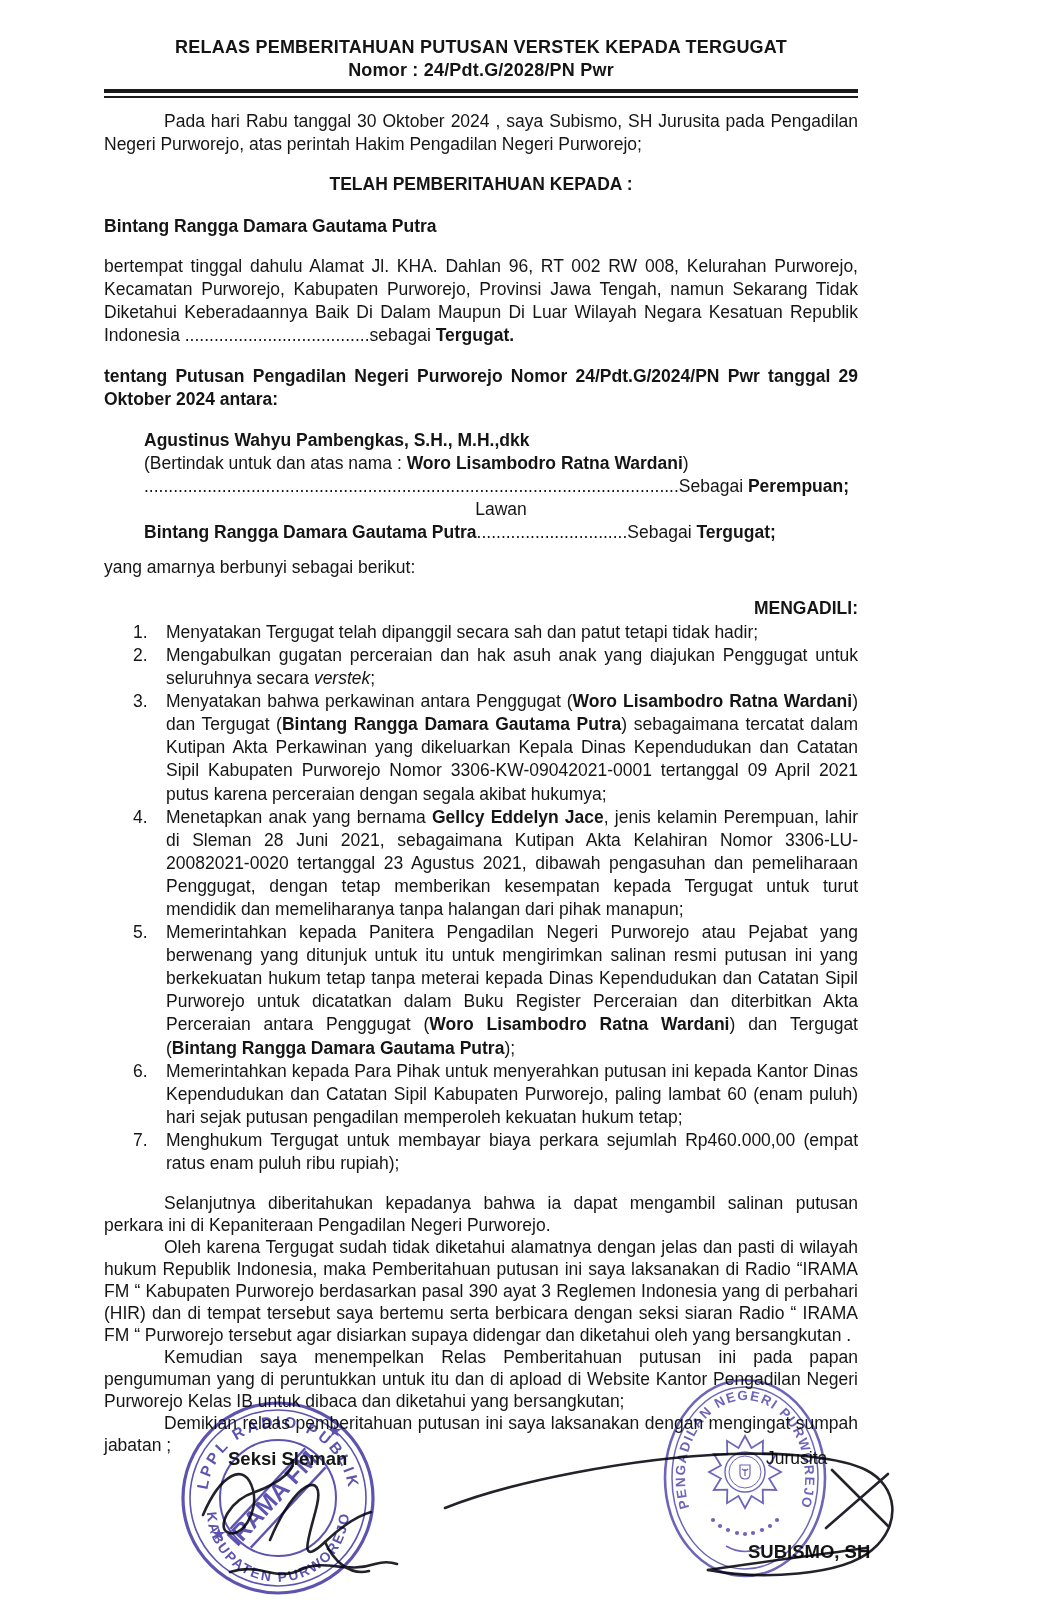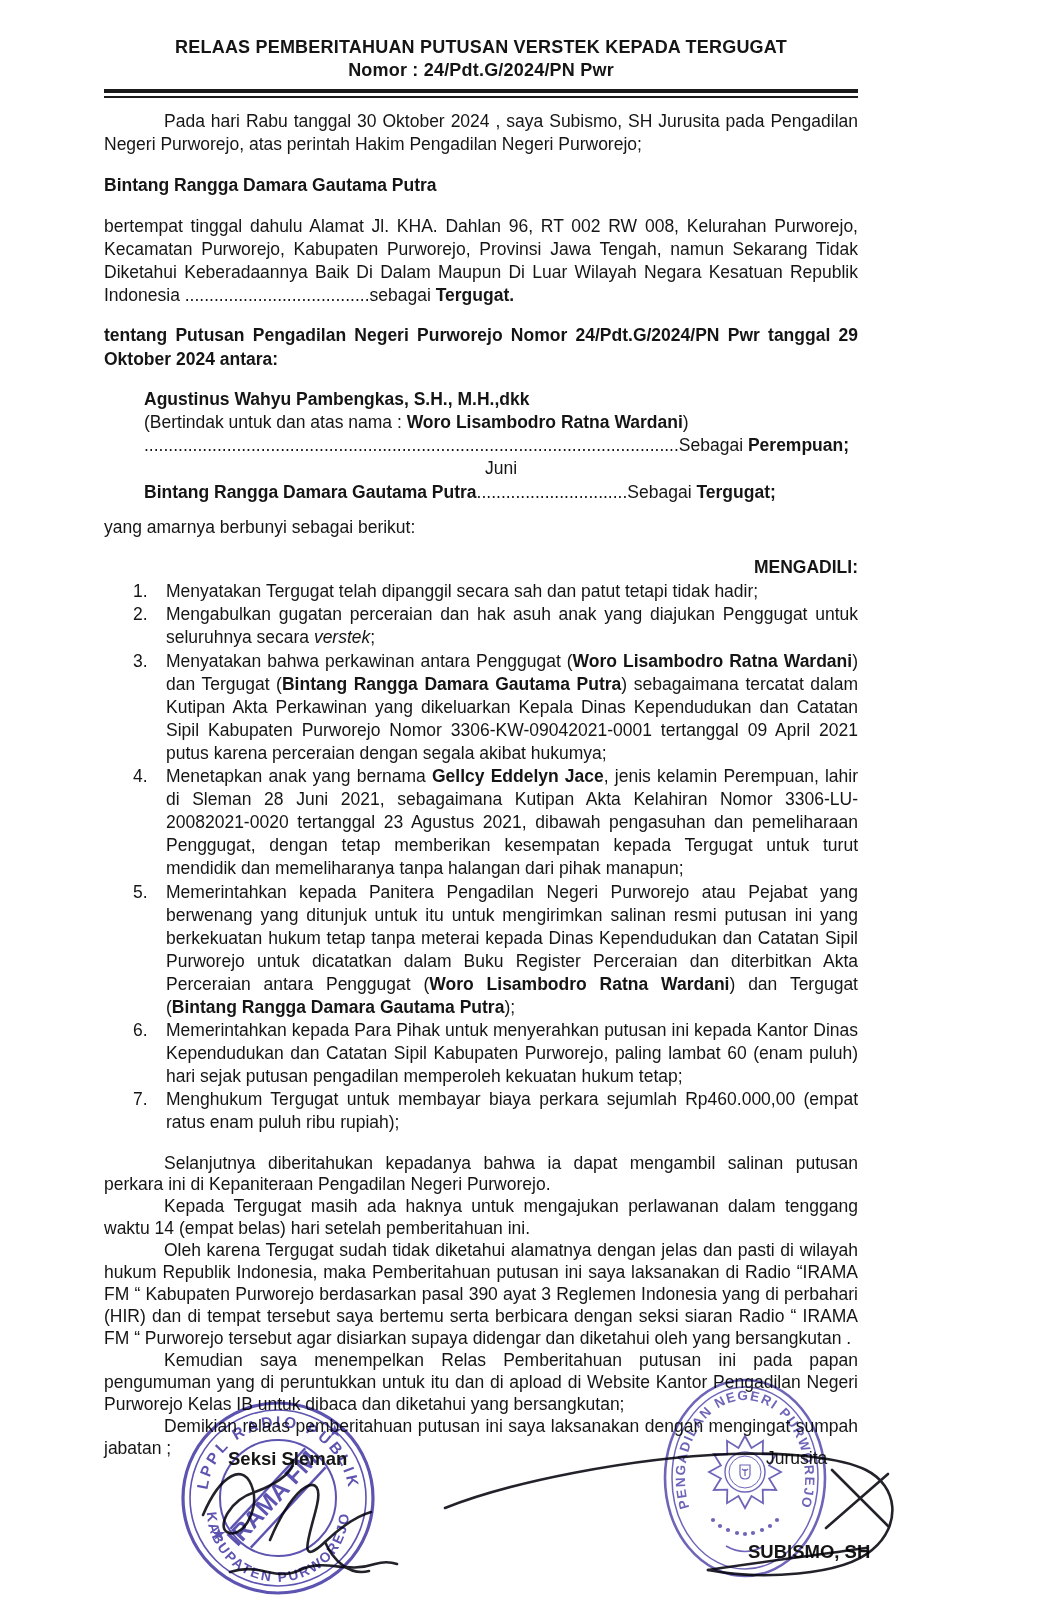--- a/index.html
+++ b/index.html
@@ -45,37 +45,38 @@
   .lbl-subismo{left:748px;top:1540px;font-weight:bold;font-size:18.5px;}
 </style>
 </head>
 <body>
 
 <div class="page">
   <div class="content">
 
     <div class="doc-title">
       <div>RELAAS PEMBERITAHUAN PUTUSAN VERSTEK KEPADA TERGUGAT</div>
-      <div>Nomor : 24/Pdt.G/2024/PN Pwr</div>
+      <div>Nomor : 24/Pdt.G/2028/PN Pwr</div>
     </div>
     <div class="title-rule"></div>
 
     <p class="p first-indent opening">Pada hari Rabu tanggal 30 Oktober 2024 , saya Subismo, SH Jurusita pada Pengadilan Negeri Purworejo, atas perintah Hakim Pengadilan Negeri Purworejo;</p>
 
+    <div class="center-head">TELAH PEMBERITAHUAN KEPADA :</div>
 
     <div class="tergugat-name">Bintang Rangga Damara Gautama Putra</div>
     <p class="p"><span>bertempat tinggal dahulu Alamat Jl. KHA. Dahlan 96, RT 002 RW 008, Kelurahan Purworejo, Kecamatan Purworejo, Kabupaten Purworejo, Provinsi Jawa Tengah, namun Sekarang Tidak Diketahui Keberadaannya Baik Di Dalam Maupun Di Luar Wilayah Negara Kesatuan Republik Indonesia ......................................sebagai </span><span style="font-weight: bold;">Tergugat.</span></p>
 
     <p class="p tentang">tentang Putusan Pengadilan Negeri Purworejo Nomor 24/Pdt.G/2024/PN Pwr tanggal 29 Oktober 2024 antara:</p>
 
     <div class="parties">
       <div class="bold-line">Agustinus Wahyu Pambengkas, S.H., M.H.,dkk</div>
       <div><span>(Bertindak untuk dan atas nama : </span><span style="font-weight: bold;">Woro Lisambodro Ratna Wardani</span><span>)</span></div>
       <div class="nowrap"><span>..............................................................................................................Sebagai </span><span style="font-weight: bold;">Perempuan;</span></div>
-      <div class="lawan">Juni</div>
+      <div class="lawan">Lawan</div>
       <div class="nowrap"><span style="font-weight: bold;">Bintang Rangga Damara Gautama Putra</span><span>...............................Sebagai </span><span style="font-weight: bold;">Tergugat;</span></div>
     </div>
 
     <p class="p amar-intro">yang amarnya berbunyi sebagai berikut:</p>
     <div class="mengadili-head">MENGADILI:</div>
 
     <div class="olist">
       <div class="oli">
         <span class="num">1.</span>
         <div class="body"><span>Menyatakan Tergugat telah dipanggil secara sah dan patut tetapi tidak hadir;</span></div>
@@ -101,21 +102,20 @@
         <div class="body"><span>Memerintahkan kepada Para Pihak untuk menyerahkan putusan ini kepada Kantor Dinas Kependudukan dan Catatan Sipil Kabupaten Purworejo, paling lambat 60 (enam puluh) hari sejak putusan pengadilan memperoleh kekuatan hukum tetap;</span></div>
       </div>
       <div class="oli">
         <span class="num">7.</span>
         <div class="body"><span>Menghukum Tergugat untuk membayar biaya perkara sejumlah Rp460.000,00 (empat ratus enam puluh ribu rupiah);</span></div>
       </div>
     </div>
 
     <div class="closing">
       <p class="p first-indent">Selanjutnya diberitahukan kepadanya bahwa ia dapat mengambil salinan putusan perkara ini di Kepaniteraan Pengadilan Negeri Purworejo.</p>
-      <p class="p first-indent">Kepada Tergugat masih ada haknya untuk mengajukan perlawanan dalam tenggang waktu 14 (empat belas) hari setelah pemberitahuan ini.</p>
       <p class="p first-indent">Oleh karena Tergugat sudah tidak diketahui alamatnya dengan jelas dan pasti di wilayah hukum Republik Indonesia, maka Pemberitahuan putusan ini saya laksanakan di Radio “IRAMA FM “ Kabupaten Purworejo berdasarkan pasal 390 ayat 3 Reglemen Indonesia yang di perbahari (HIR) dan di tempat tersebut saya bertemu serta berbicara dengan seksi siaran Radio “ IRAMA FM “ Purworejo tersebut agar disiarkan supaya didengar dan diketahui oleh yang bersangkutan .</p>
       <p class="p first-indent">Kemudian saya menempelkan Relas Pemberitahuan putusan ini pada papan pengumuman yang di peruntukkan untuk itu dan di apload di Website Kantor Pengadilan Negeri Purworejo Kelas IB untuk dibaca dan diketahui yang bersangkutan;</p>
       <p class="p first-indent">Demikian relaas pemberitahuan putusan ini saya laksanakan dengan mengingat sumpah jabatan ;</p>
     </div>
   </div>
 
   <svg class="stamp" style="left:172px;top:1396px;" width="212" height="204" viewBox="0 0 212 204">
     <g stroke="#463ba5" fill="none">
       <circle cx="106" cy="102" r="95" stroke-width="3.2"></circle>
       <circle cx="106" cy="102" r="88" stroke-width="1.6"></circle>

